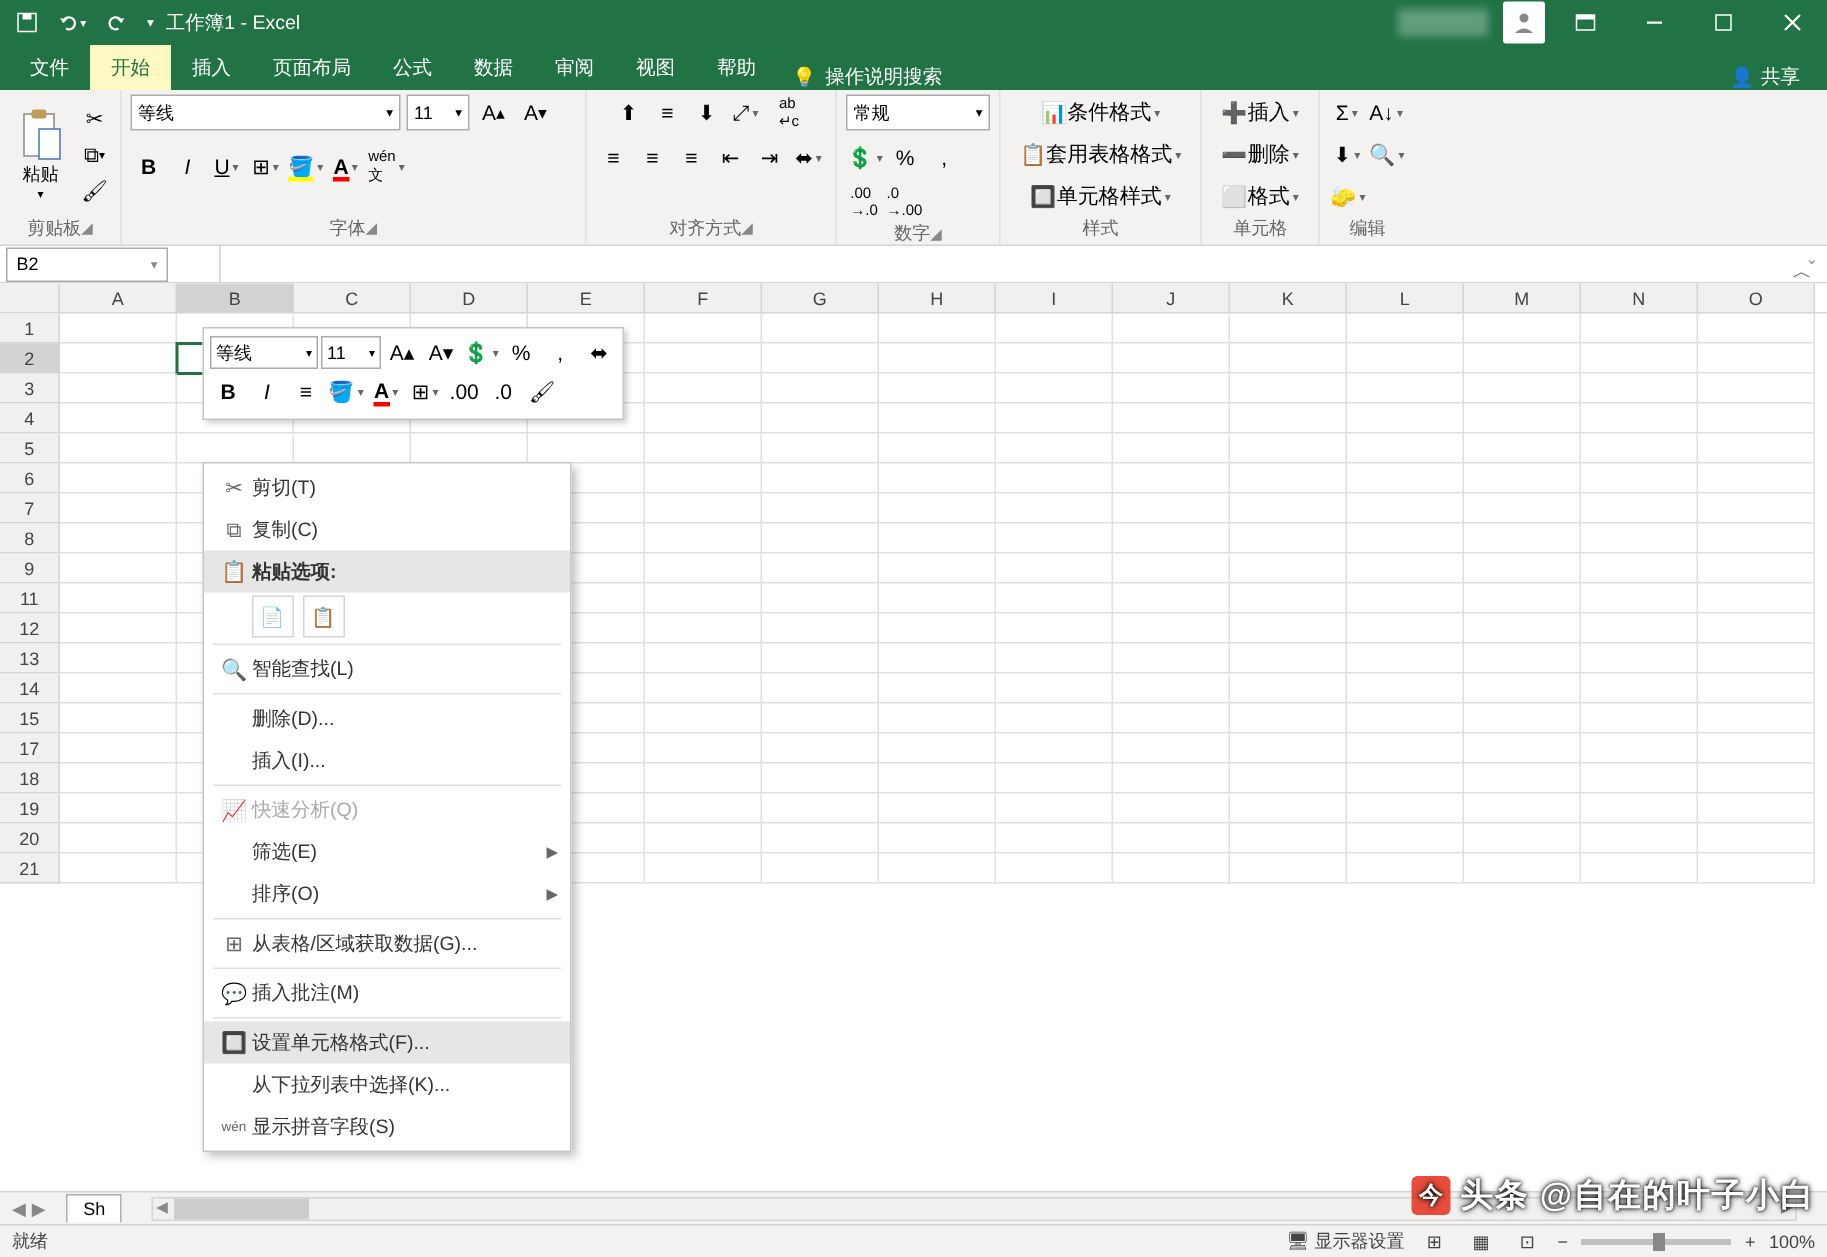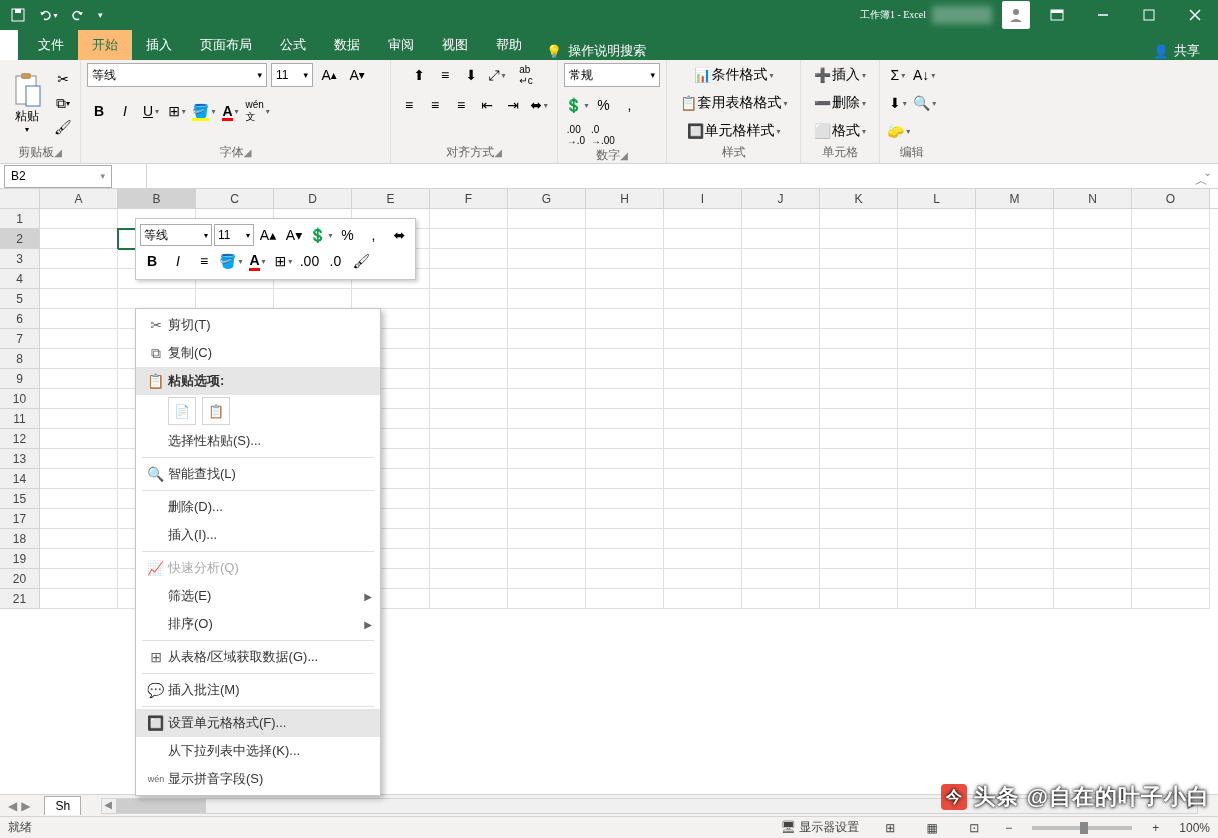--- a/index.html
+++ b/index.html
@@ -1,29 +1,29 @@
 <!DOCTYPE html>
 <html><head>
 <meta charset="utf-8">
 <style>
 * { margin: 0; padding: 0; box-sizing: border-box; font-family: "Microsoft YaHei", "Segoe UI", sans-serif; }
 body { width: 1218px; height: 838px; background: #fff; overflow: hidden; position: relative; font-size: 13px; }
 
 .titlebar { height: 30px; background: #217346; display: flex; align-items: center; color: #fff; }
 .qat { display: flex; align-items: center; padding: 0 8px; gap: 10px; }
 .qat-btn { width: 20px; height: 20px; display: flex; align-items: center; justify-content: center; cursor: pointer; }
-.title-text { flex: 1; text-align: right; font-size: 10px; font-family: Liberation Serif, serif; }
+.title-text { flex: 1; text-align: left; font-size: 13px; }
 .win-controls { display: flex; align-items: center; height: 100%; }
 .win-btn { width: 46px; height: 30px; display: flex; align-items: center; justify-content: center; cursor: pointer; }
 .blur-name { width: 60px; height: 18px; background: rgba(255,255,255,0.3); filter: blur(3px); margin: 0 6px; }
 .avatar { width: 28px; height: 28px; background: #fff; border-radius: 2px; display:flex;align-items:center;justify-content:center; margin: 0 4px; }
 
-.ribbon-tabs { height: 30px; background: #217346; display: flex; align-items: flex-end; padding: 0 6px; color: #fff; margin-left: 18px; }
+.ribbon-tabs { height: 30px; background: #217346; display: flex; align-items: flex-end; padding: 0 6px; color: #fff; }
 .tab { padding: 6px 14px; font-size: 13px; cursor: pointer; }
-.tab.active { background: #fdba74; color: #217346; }
+.tab.active { background: #fef9c3; color: #217346; }
 .tell-me { display: flex; align-items: center; gap: 6px; padding: 0 10px; color: #fff; }
 .share { margin-left: auto; padding: 0 12px; display: flex; align-items: center; gap: 4px; }
 
 .ribbon { height: 104px; background: #f3f2f1; border-bottom: 1px solid #d4d4d4; display: flex; }
 .group { border-right: 1px solid #e1dfdd; padding: 3px 6px 2px 6px; display: flex; flex-direction: column; }
 .group-body { flex: 1; display: flex; align-items: center; }
 .group-label { text-align: center; font-size: 12px; color: #666; height: 18px; display: flex; align-items: center; justify-content: center; gap: 0; }
 .launcher { font-size: 10px; color: #888; cursor: pointer; }
 
 .paste-big { display: flex; flex-direction: column; align-items: center; padding: 2px 6px; cursor: pointer; }
@@ -69,21 +69,21 @@
 .paste-options { padding: 2px 0 2px 32px; display: flex; gap: 6px; }
 .po-btn { width: 28px; height: 28px; border: 1px solid #d4d4d4; display: flex; align-items: center; justify-content: center; cursor: pointer; }
 
 .sheet-tabs { position: absolute; bottom: 22px; left: 0; right: 0; height: 22px; border-top: 1px solid #d4d4d4; display: flex; align-items: center; background: #f3f2f1; font-size: 12px; }
 .sheet-nav { display: flex; padding: 0 8px; gap: 4px; color: #888; }
 .sheet-tab { padding: 2px 10px; background: #fff; border: 1px solid #aeaeae; border-bottom: none; margin-left: 6px; }
 .hscroll { flex: 1; margin: 0 20px; height: 16px; background: #f0f0f0; border: 1px solid #d4d4d4; position: relative; }
 .hscroll-thumb { position: absolute; left: 14px; width: 90px; top: 0; bottom: 0; background: #cdcdcd; }
 
 .status-bar { position: absolute; bottom: 0; left: 0; right: 0; height: 22px; background: #f3f2f1; border-top: 1px solid #d4d4d4; display: flex; align-items: center; font-size: 12px; padding: 0 8px; color: #444; }
-.status-right { margin-left: auto; display: flex; align-items: center; gap: 20px; }
+.status-right { margin-left: auto; display: flex; align-items: center; gap: 9px; }
 .view-btn { width: 22px; height: 18px; display: flex; align-items: center; justify-content: center; cursor: pointer; }
 .zoom-slider { width: 100px; height: 4px; background: #c0c0c0; position: relative; }
 .zoom-thumb { position: absolute; left: 48px; top: -4px; width: 8px; height: 12px; background: #888; }
 
 .watermark { position: absolute; right: 8px; bottom: 26px; font-size: 22px; color: #fff; text-shadow: 0 0 4px #000, 0 0 2px #000; font-weight: bold; letter-spacing: 1px; z-index: 20; display:flex;align-items:center;gap:6px; }
 .wm-icon { width:26px;height:26px;background:#e74c3c;border-radius:4px;display:flex;align-items:center;justify-content:center;font-size:16px; }
 
 .collapse-arrow { position:absolute; right:10px; top:172px; color:#666; cursor:pointer; }
 
 svg { display: block; }
@@ -528,38 +528,20 @@
         <div class="cell"></div>
         <div class="cell"></div>
         <div class="cell"></div>
         <div class="cell"></div>
         <div class="cell"></div>
         <div class="cell"></div>
         <div class="cell"></div>
         <div class="cell"></div>
       </div>
       <div class="row">
-        <div class="row-h">10</div>
-        <div class="cell"></div>
-        <div class="cell"></div>
-        <div class="cell"></div>
-        <div class="cell"></div>
-        <div class="cell"></div>
-        <div class="cell"></div>
-        <div class="cell"></div>
-        <div class="cell"></div>
-        <div class="cell"></div>
-        <div class="cell"></div>
-        <div class="cell"></div>
-        <div class="cell"></div>
-        <div class="cell"></div>
-        <div class="cell"></div>
-        <div class="cell"></div>
-      </div>
-      <div class="row">
         <div class="row-h">11</div>
         <div class="cell"></div>
         <div class="cell"></div>
         <div class="cell"></div>
         <div class="cell"></div>
         <div class="cell"></div>
         <div class="cell"></div>
         <div class="cell"></div>
         <div class="cell"></div>
         <div class="cell"></div>
@@ -782,24 +764,20 @@
       <span class="menu-text">复制(C)</span>
     </div>
   <div class="menu-item hover">
       <span class="menu-icon">📋</span>
       <span class="menu-text" style="font-weight:bold">粘贴选项:</span>
     </div>
   <div class="paste-options">
     <div class="po-btn">📄</div>
     <div class="po-btn">📋</div>
   </div>
-  <div class="menu-item">
-      <span class="menu-icon"></span>
-      <span class="menu-text">选择性粘贴(S)...</span>
-    </div>
   <div class="menu-sep"></div>
   <div class="menu-item">
       <span class="menu-icon">🔍</span>
       <span class="menu-text">智能查找(L)</span>
     </div>
   <div class="menu-sep"></div>
   <div class="menu-item">
       <span class="menu-icon"></span>
       <span class="menu-text">删除(D)...</span>
     </div>

